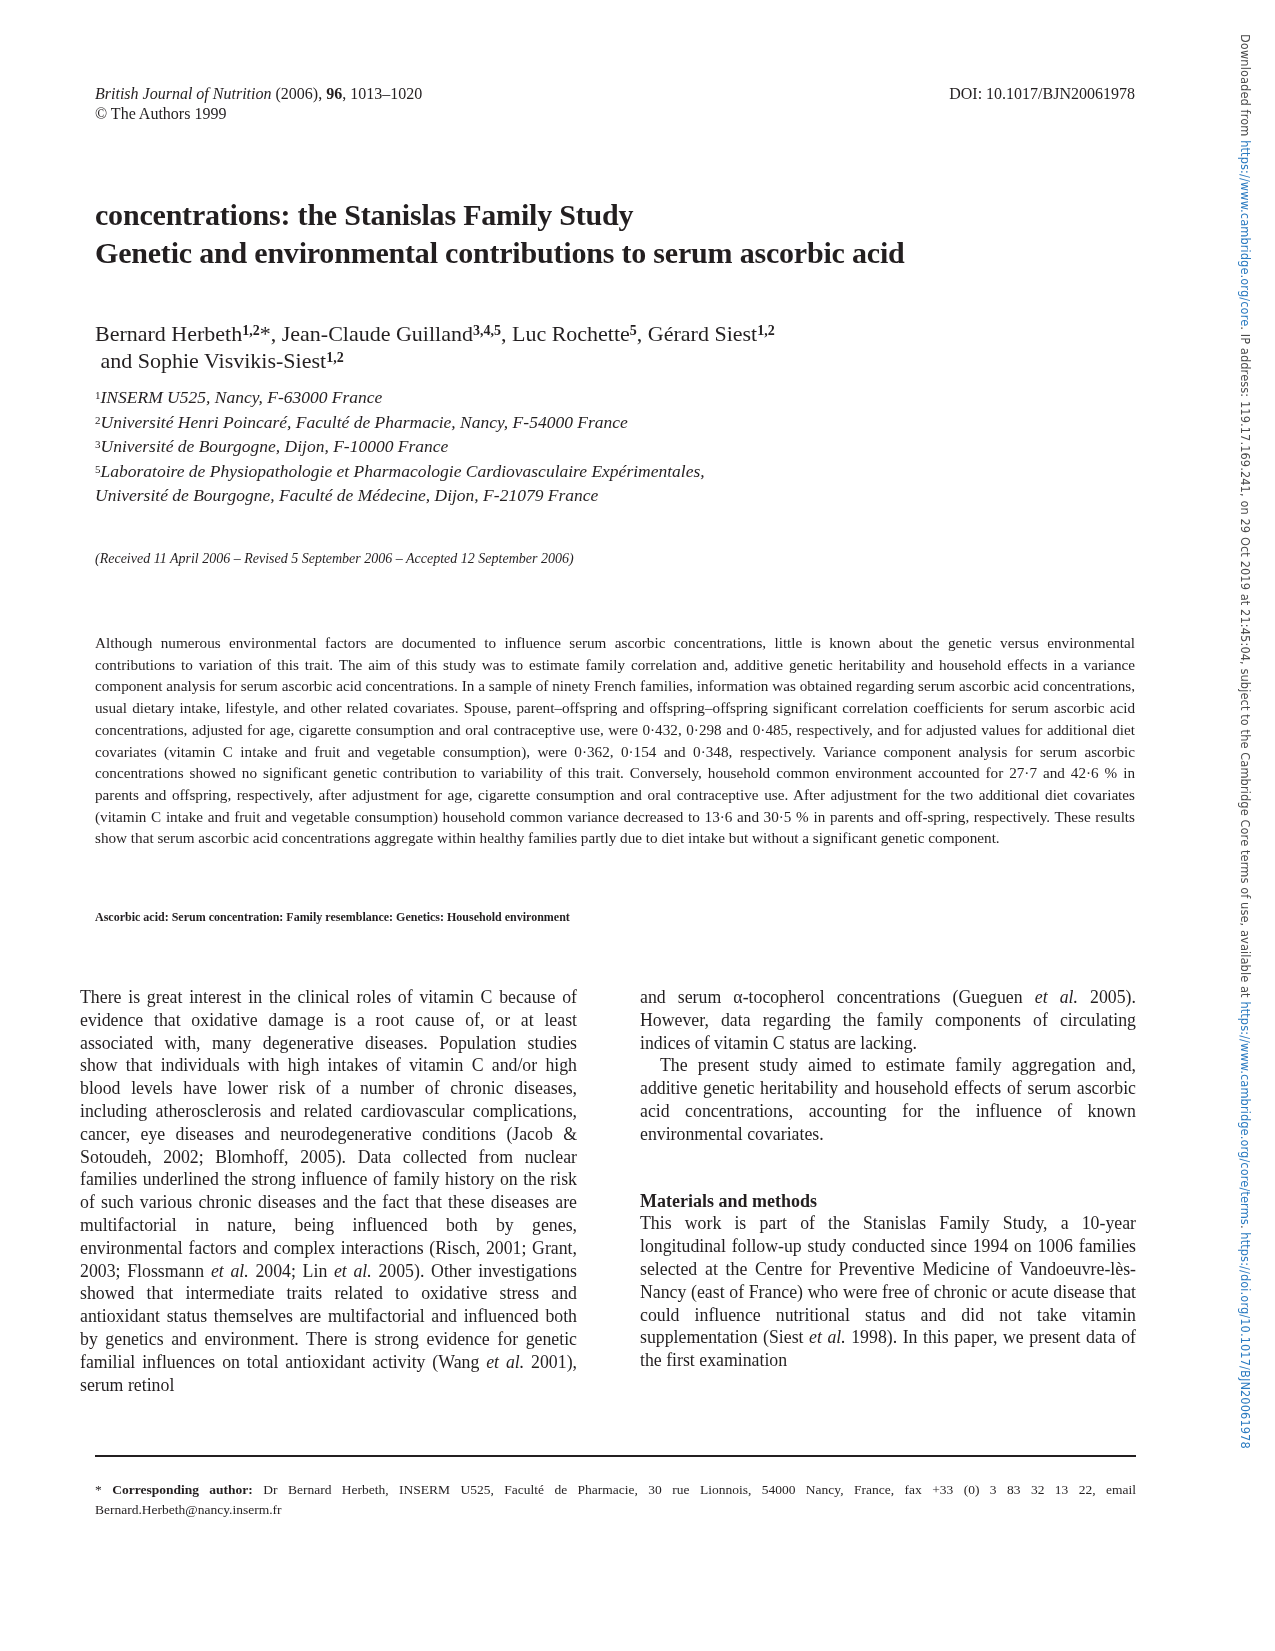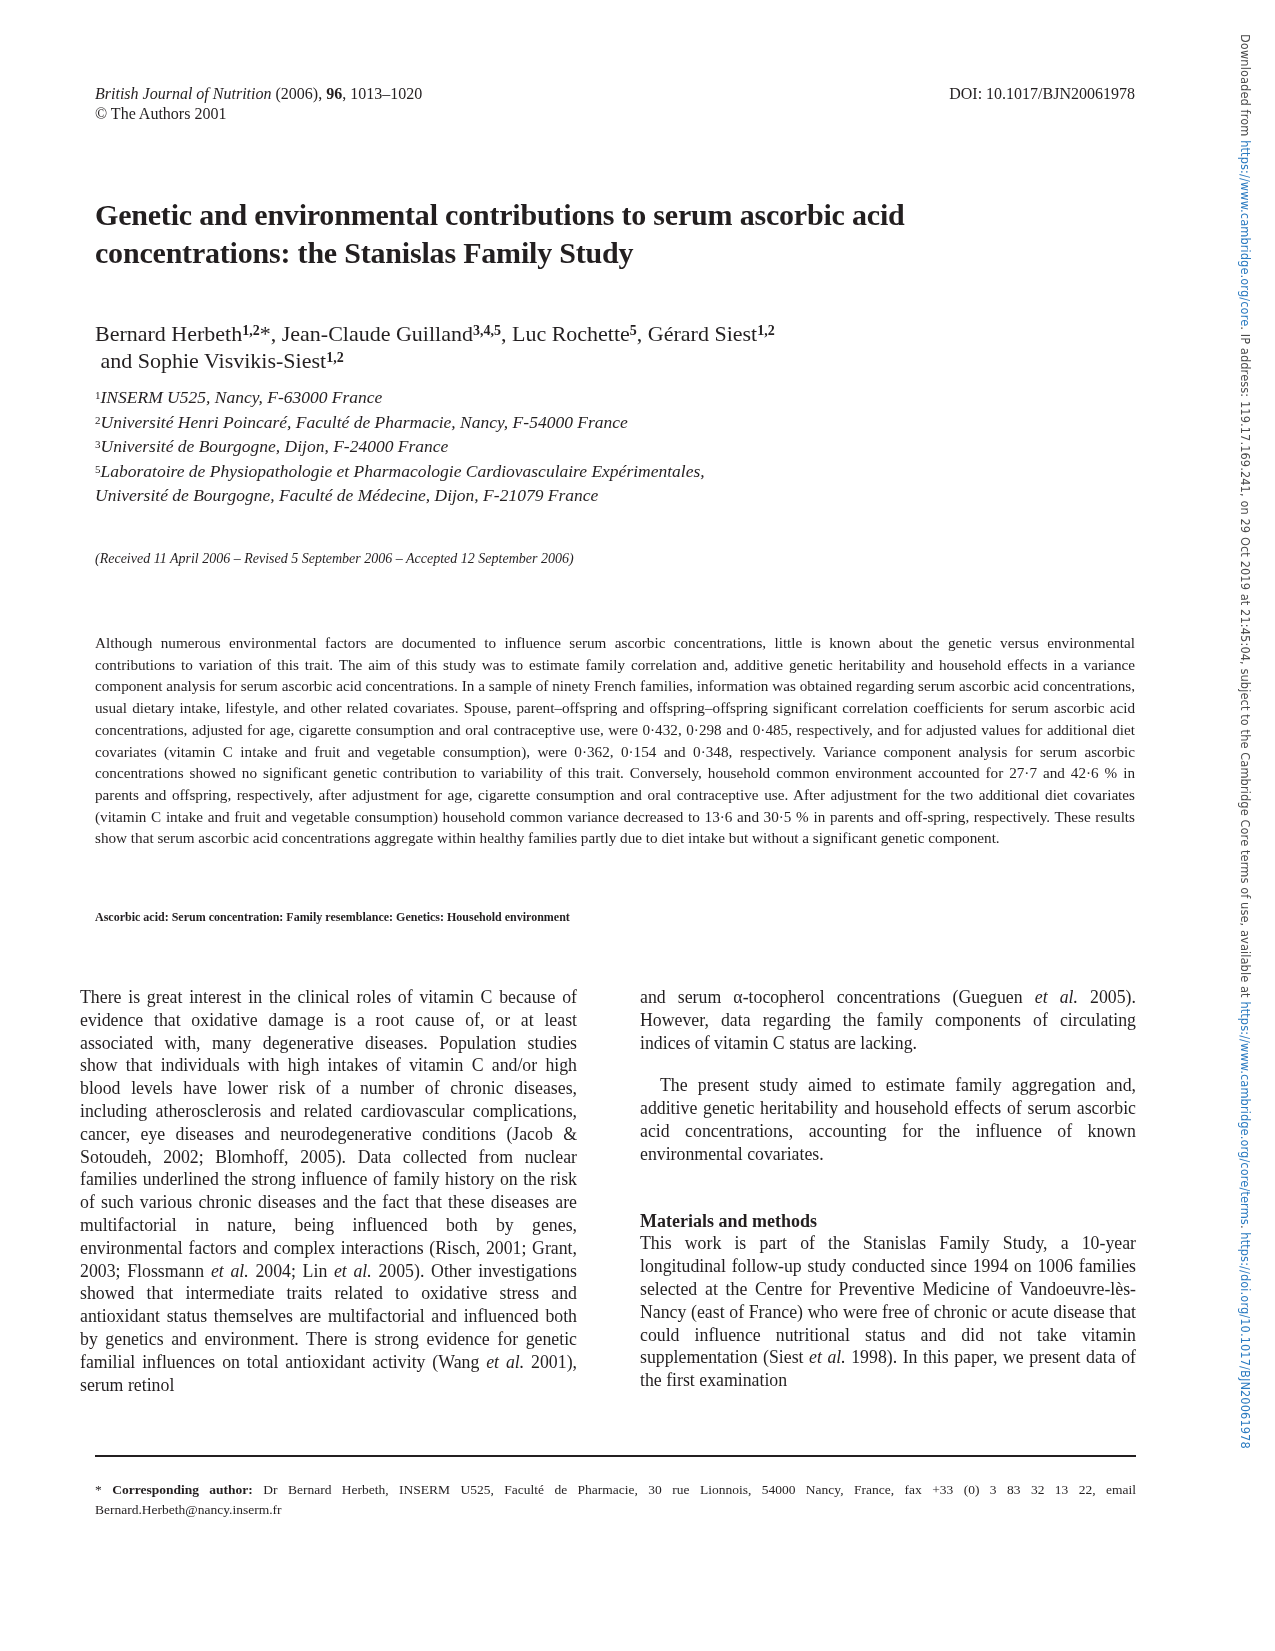--- a/index.html
+++ b/index.html
@@ -15,60 +15,60 @@
   .authors sup { font-size:14px; vertical-align:top; position:relative; top:-3px;font-weight:bold; }
   .affils { left:95px; top:385px; width:900px; font-size:17.5px; line-height:24.5px; font-style:italic; }
   .affils sup { font-size:11px; font-style:normal; vertical-align:top; position:relative; top:-2px; }
   .received { left:95px; top:551px; font-size:14px; font-style:italic; }
   .abstract { left:95px; top:632px; width:1040px; font-size:15.2px; line-height:21.7px; text-align:justify; }
   .keywords { left:95px; top:910px; font-size:12px; font-weight:bold; }
   .col { font-size:17.8px; line-height:22.8px; text-align:justify; }
   .col-left { left:80px; top:986px; width:497px; }
   .col-right { left:640px; top:986px; width:496px; }
   .col p { margin:0; }
-  .col .indent { text-indent:20px;margin-top:20px; }
+  .col .indent { text-indent:20px; }
   .col i { font-style:italic; }
   .sec-head { font-weight:bold; font-size:18px; margin-top:44px !important; }
   .sub-head { font-style:italic; font-size:18px; margin-top:8px !important; margin-bottom:8px !important; }
   .rule { left:95px; top:1455px; width:1041px; height:1.5px; background:#231f20; }
   .footnote { left:95px; top:1480px; width:1041px; font-size:13.5px; line-height:20px; text-align:justify; }
   .footnote b { font-weight:bold; }
   .sidebar { left:1238px; top:34px; writing-mode:vertical-rl; font-family:"DejaVu Sans","Liberation Sans",sans-serif;
              font-size:11.4px; color:#4a4a4a; white-space:nowrap; letter-spacing:0.1px; }
   .sidebar a { color:#2a7ac0; text-decoration:none; }
 </style>
 </head>
 <body>
 
 <div class="abs header-left">
   <div>
     <span class="journal">British Journal of Nutrition</span>
     <span>(2006),</span>
     <b>96</b><span>, 1013–1020</span>
   </div>
-  <div>© The Authors 2001</div>
+  <div>© The Authors 1999</div>
 </div>
 <div class="abs header-right">DOI: 10.1017/BJN20061978</div>
 
 <div class="abs title">
+  <div>concentrations: the Stanislas Family Study</div>
   <div>Genetic and environmental contributions to serum ascorbic acid</div>
-  <div>concentrations: the Stanislas Family Study</div>
 </div>
 
 <div class="abs authors">
   <div>
     <span>Bernard Herbeth</span><sup>1,2</sup><span>*</span><span>, </span><span>Jean-Claude Guilland</span><sup>3,4,5</sup><span>, </span><span>Luc Rochette</span><sup>5</sup><span>, </span><span>Gérard Siest</span><sup>1,2</sup>
   </div>
   <div style="white-space:pre"><span> and </span><span>Sophie Visvikis-Siest</span><sup>1,2</sup></div>
 </div>
 
 <div class="abs affils">
   <div><sup>1</sup><span>INSERM U525, Nancy, F-63000 France</span></div>
   <div><sup>2</sup><span>Université Henri Poincaré, Faculté de Pharmacie, Nancy, F-54000 France</span></div>
-  <div><sup>3</sup><span>Université de Bourgogne, Dijon, F-24000 France</span></div>
+  <div><sup>3</sup><span>Université de Bourgogne, Dijon, F-10000 France</span></div>
   <div><sup>5</sup><span>Laboratoire de Physiopathologie et Pharmacologie Cardiovasculaire Expérimentales,</span></div>
   <div><span>Université de Bourgogne, Faculté de Médecine, Dijon, F-21079 France</span></div>
 </div>
 
 <div class="abs received">(Received 11 April 2006 – Revised 5 September 2006 – Accepted 12 September 2006)</div>
 
 <div class="abs abstract">Although numerous environmental factors are documented to influence serum ascorbic concentrations, little is known about the genetic versus environmental contributions to variation of this trait. The aim of this study was to estimate family correlation and, additive genetic heritability and household effects in a variance component analysis for serum ascorbic acid concentrations. In a sample of ninety French families, information was obtained regarding serum ascorbic acid concentrations, usual dietary intake, lifestyle, and other related covariates. Spouse, parent–offspring and offspring–offspring significant correlation coefficients for serum ascorbic acid concentrations, adjusted for age, cigarette consumption and oral contraceptive use, were 0·432, 0·298 and 0·485, respectively, and for adjusted values for additional diet covariates (vitamin C intake and fruit and vegetable consumption), were 0·362, 0·154 and 0·348, respectively. Variance component analysis for serum ascorbic concentrations showed no significant genetic contribution to variability of this trait. Conversely, household common environment accounted for 27·7 and 42·6 % in parents and offspring, respectively, after adjustment for age, cigarette consumption and oral contraceptive use. After adjustment for the two additional diet covariates (vitamin C intake and fruit and vegetable consumption) household common variance decreased to 13·6 and 30·5 % in parents and off-spring, respectively. These results show that serum ascorbic acid concentrations aggregate within healthy families partly due to diet intake but without a significant genetic component.</div>
 
 <div class="abs keywords">Ascorbic acid: Serum concentration: Family resemblance: Genetics: Household environment</div>
 

